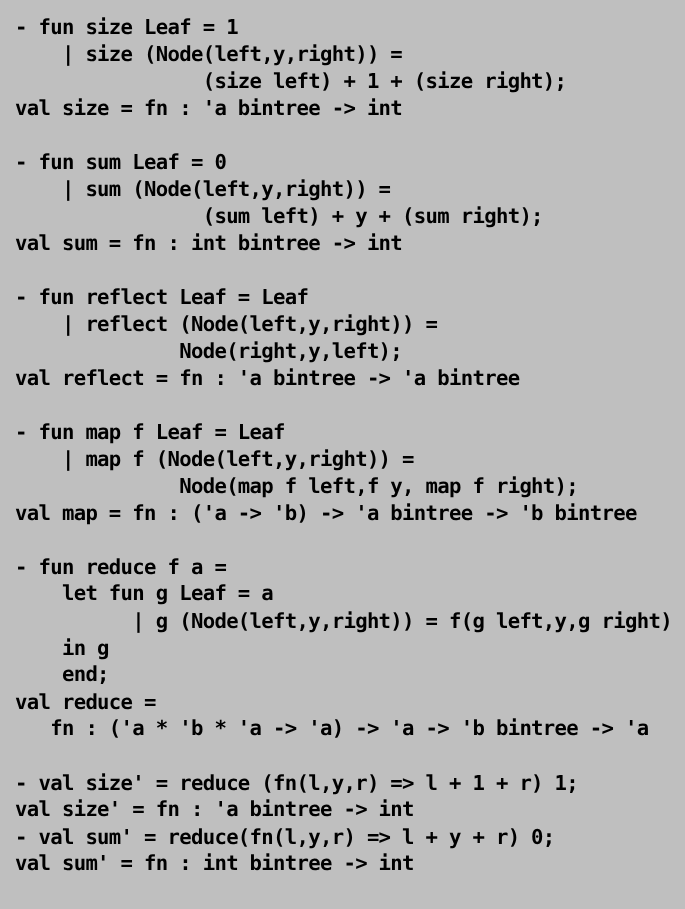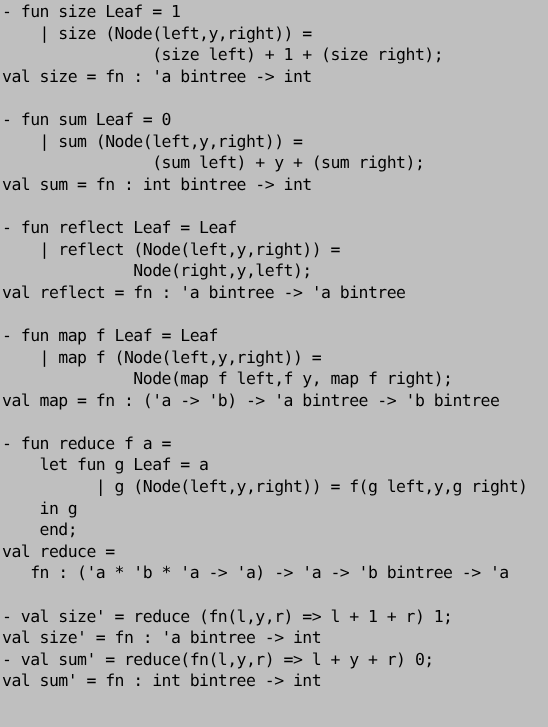--- a/index.html
+++ b/index.html
@@ -19,28 +19,28 @@
     height: 727px;
     background: #bfbfbf;
     color: #000000;
     position: relative;
     overflow: hidden;
     box-sizing: border-box;
     padding: 0;
   }
   #terminal-output {
     margin: 0;
-    padding: 2px;
+    padding: 12px;
     font-family: "DejaVu Sans Mono", "Liberation Mono", monospace;
     font-size: 16.5px;
     line-height: 21.6px;
     letter-spacing: -0.55px;
     color: #000000;
     white-space: pre;
-    font-weight: 400;
+    font-weight: 700;
     -webkit-font-smoothing: none;
     font-smooth: never;
     text-rendering: geometricPrecision;
     position: absolute;
     top: -1px;
     left: 0px;
   }
   .term-line {
     display: block;
     height: 21.6px;

